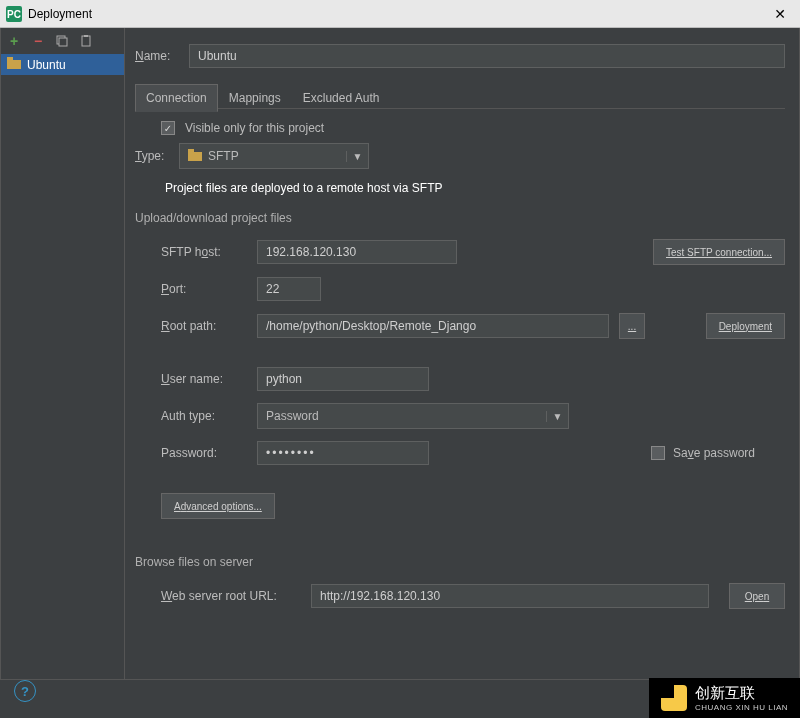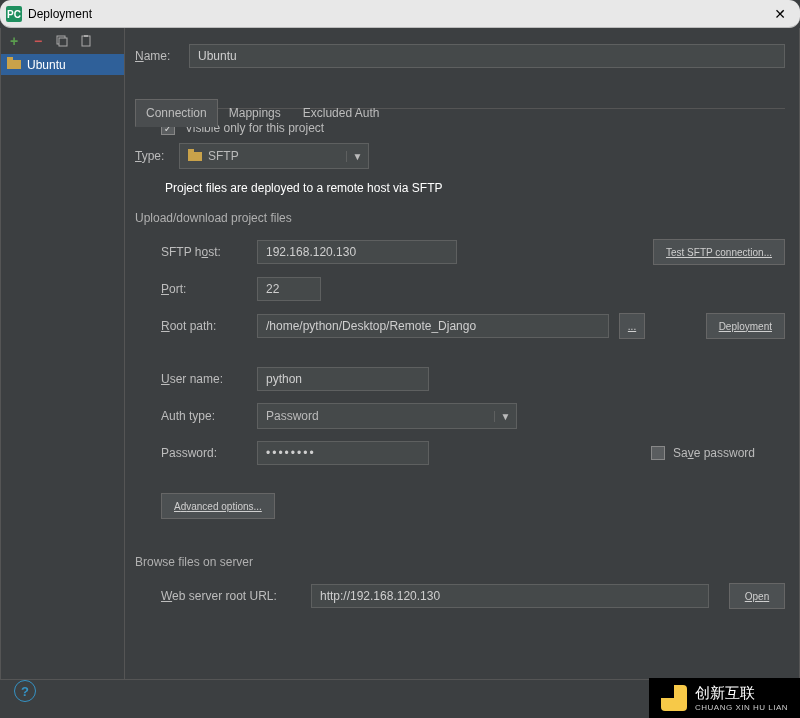--- a/index.html
+++ b/index.html
@@ -14,21 +14,20 @@
     position: relative;
   }
   .titlebar {
     height: 28px;
     background: #e8e8e8;
     color: #000;
     display: flex;
     align-items: center;
     padding: 0 6px;
     border-bottom: 1px solid #bcbcbc;
-    border-radius: 11px;
   }
   .titlebar .title { flex: 1; margin-left: 4px; font-size: 12px;}
   .titlebar .close { font-size: 14px; padding: 0 8px; cursor: default;}
   .app-icon-svg { width: 16px; height: 16px; margin-right: 2px; }
   .body-area { display: flex; height: 652px; background: #3c3f41; border: 1px solid #555; border-top: none;}
   .sidebar {
     width: 162px;
     background: #3c3f41;
     border-right: 1px solid #555;
     display: flex;
@@ -78,21 +77,21 @@
     border-bottom: 1px solid #555;
     margin-bottom: 12px;
   }
   .tab {
     padding: 6px 10px;
     color: #bdbdbd;
     cursor: default;
     border: 1px solid transparent;
     border-bottom: none;
     position: relative;
-    top: 19px;
+    top: 4px;
     background: transparent;
   }
   .tab.active {
     background: #4a4d4f;
     border: 1px solid #666;
     border-bottom: 1px solid #4a4d4f;
   }
   .row { display: flex; align-items: center; gap: 10px; margin-bottom: 8px;}
   .checkbox {
     width: 14px; height: 14px;
@@ -127,21 +126,21 @@
     height: 26px;
     padding: 0 12px;
     font-size: 10px;
     cursor: default;
     text-decoration: underline;
   }
   .port-input { width: 64px;}
   .root-input { width: 352px;}
   .ell-btn { width: 26px; padding: 0; text-align: center;}
   .user-input { width: 172px;}
-  .auth-combo { width: 260px; justify-content: space-between;}
+  .auth-combo { width: 312px; justify-content: space-between;}
   .pwd-input { width: 172px; letter-spacing: 2px;}
   .gap20 { height: 16px;}
   .gap8 { height: 8px;}
   .url-input { width: 398px;}
   .save-pw-row { display:flex; align-items:center; gap:8px;}
   .unchecked-box { width:14px; height:14px; background:#5a5d5f; border:1px solid #888;}
   .footer-row { position:absolute; bottom:16px; left:14px;}
   .help-btn {
     width: 22px; height:22px;
     border-radius: 50%;

